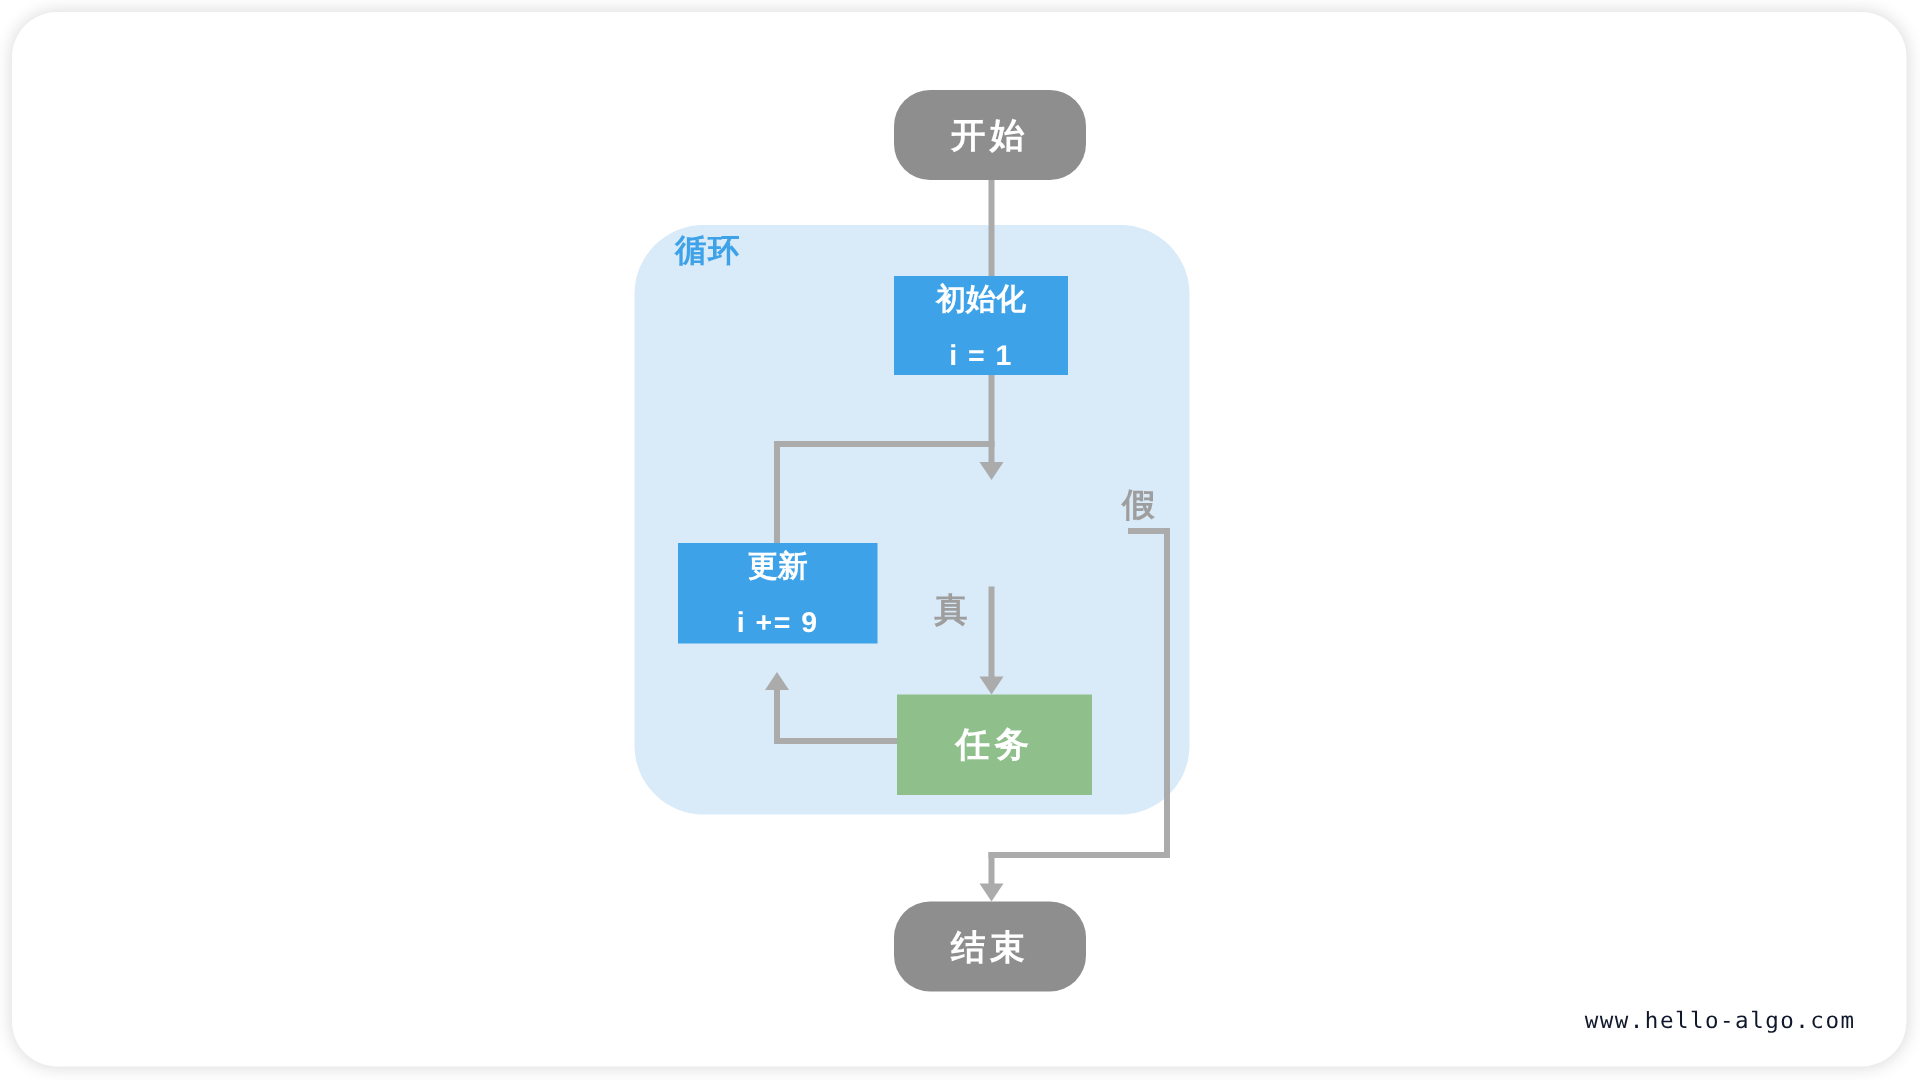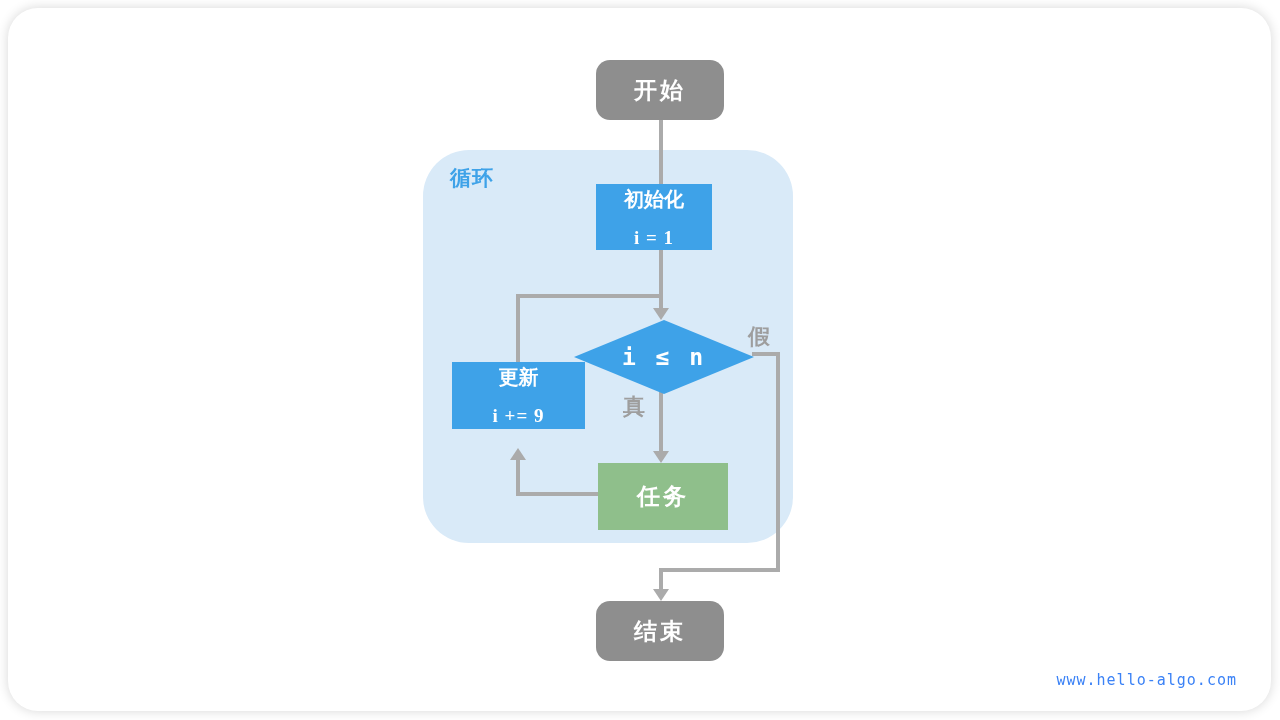--- a/index.html
+++ b/index.html
@@ -22,21 +22,21 @@
   
   .loop-box {
     position: absolute;
     left: 415px; top: 142px;
     width: 370px; height: 393px;
     background: var(--light-blue);
     border-radius: 46px;
   }
   .loop-label {
     position: absolute;
-    left: 442px; top: 156px;
+    left: 442px; top: 145px;
     font-size: 21px;
     font-weight: bold;
     color: var(--blue);
     letter-spacing: 1px;
   }
 
   
   .line { position: absolute; background: var(--line); }
   .arrow { position: absolute; width: 0; height: 0; }
   .arrow.down {
@@ -56,28 +56,28 @@
     display: flex;
     flex-direction: column;
     align-items: center;
     justify-content: center;
     color: #ffffff;
     font-weight: bold;
     text-align: center;
   }
   .node.terminal {
     background: var(--gray-node);
-    border-radius: 14px;
+    border-radius: 24px;
     font-size: 23px;
     letter-spacing: 3px;
   }
   .node.process-blue { background: var(--blue); font-size: 20px; }
   .node.process-green { background: var(--green); font-size: 23px; letter-spacing: 3px; }
   .node .code {
-    font-family: Liberation Serif, serif;
+    font-family: Liberation Sans, sans-serif;
     font-size: 19px;
     letter-spacing: 1px;
     margin-top: 14px;
   }
   .diamond {
     position: absolute;
     left: 566px; top: 312px;
     width: 180px; height: 74px;
     background: var(--blue);
     clip-path: polygon(50% 0, 100% 50%, 50% 100%, 0 50%);
@@ -98,21 +98,21 @@
     color: var(--label);
   }
   .edge-label.false-label { left: 740px; top: 314px; }
   .edge-label.true-label  { left: 615px; top: 384px; }
 
   .watermark {
     position: absolute;
     right: 34px; bottom: 22px;
     font-family: "DejaVu Sans Mono", monospace;
     font-size: 15px;
-    color: #3b82f6;
+    color: #0f172a;
     letter-spacing: 1px;
   }
 
   
   .l-start-init   { left: 651px; top: 111px; width: 4px;  height: 66px; }
   .l-init-cond    { left: 651px; top: 241px; width: 4px;  height: 62px; }
   .l-loop-top-h   { left: 508px; top: 286px; width: 147px; height: 4px; }
   .l-loop-left-v  { left: 508px; top: 286px; width: 4px;  height: 88px; }
   .l-true-v       { left: 651px; top: 383px; width: 4px;  height: 62px; }
   .l-task-upd-h   { left: 508px; top: 484px; width: 84px; height: 4px; }
@@ -161,23 +161,20 @@
 
     <div class="node terminal n-start">
       <span>开始</span>
     </div>
 
     <div class="node process-blue n-init">
       <span>初始化</span>
       <span class="code">i = 1</span>
     </div>
 
-    <div class="diamond">
-      <span>i ≤ n</span>
-    </div>
 
     <div class="node process-blue n-upd">
       <span>更新</span>
       <span class="code">i += 9</span>
     </div>
 
     <div class="node terminal n-end">
       <span>结束</span>
     </div>
 

